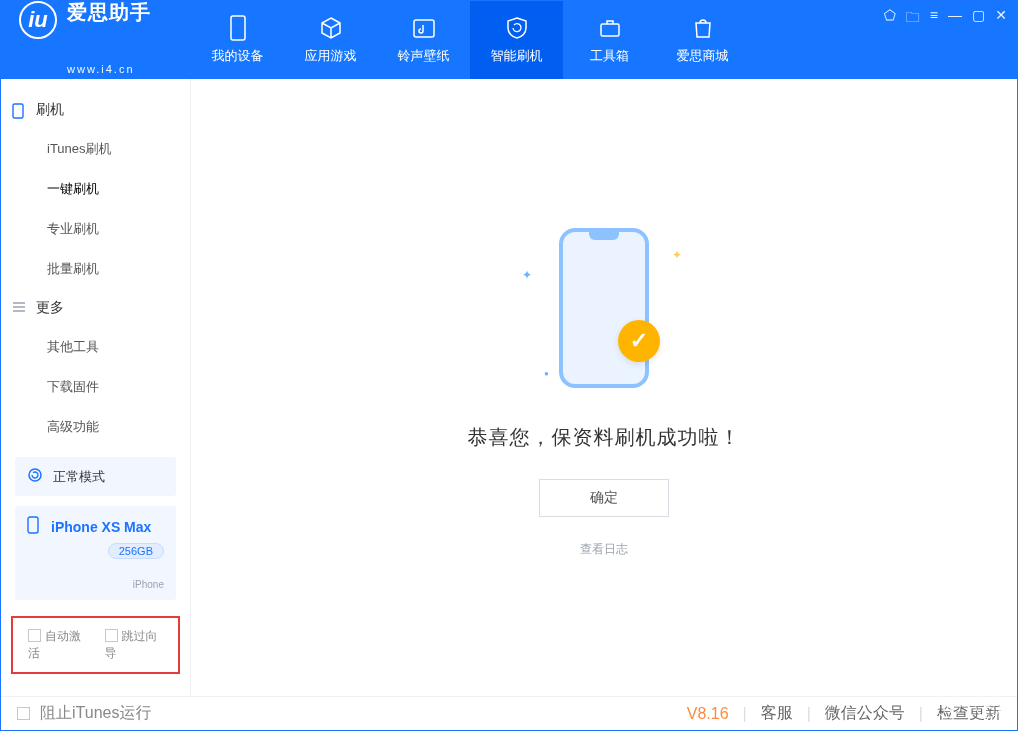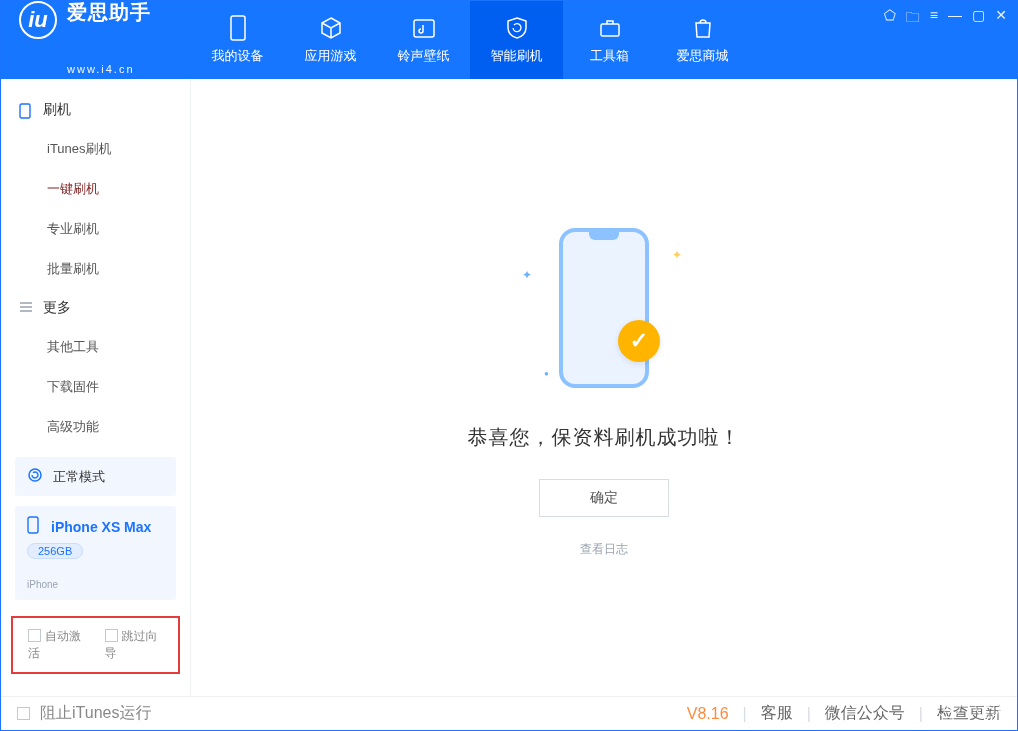--- a/index.html
+++ b/index.html
@@ -14,26 +14,26 @@
 .nav { display: flex; }
 .nav-item { width: 93px; display: flex; flex-direction: column; align-items: center; justify-content: center; font-size: 13px; cursor: pointer; position: relative; }
 .nav-item.active { background: #005ff0; text-align: center; }
 .nav-item .nav-icon { width: 26px; height: 26px; margin-bottom: 6px; display:flex; align-items:center; justify-content:center; }
 .window-controls { position: absolute; right: 10px; top: 6px; display: flex; gap: 10px; color: #fff; font-size: 14px; }
 .window-controls span { cursor: pointer; opacity: .9; }
 .header-right { position: absolute; right: 16px; bottom: 12px; display: flex; gap: 14px; }
 .header-right-icon { width: 26px; height: 26px; border: 1.8px solid #fff; border-radius: 50%; display: flex; align-items: center; justify-content: center; cursor: pointer; font-size: 14px;}
 .body { flex: 1; display: flex; overflow: hidden; }
 .sidebar { width: 190px; background: #fff; border-right: 1px solid #eef0f3; display: flex; flex-direction: column; padding-top: 12px; }
-.side-group-title { display: flex; align-items: center; gap: 10px; padding: 10px 18px; font-size: 14px; color: #333; font-weight: 500;}
+.side-group-title { display: flex; align-items: center; gap: 10px; padding: 10px 11px; font-size: 14px; color: #333; font-weight: 500;}
 .side-group-title .sg-icon { width:14px; height:14px; display:inline-flex;}
 .side-item { padding: 11px 18px 11px 46px; font-size: 13px; color: #555; cursor: pointer; }
-.side-item.active { color: #7f1d1d; }
+.side-item.active { color: #000000; }
 .side-spacer { flex: 1; }
-.device-box { margin: 0 14px 10px; }
+.device-box { margin: 0 14px 10px; text-align: right; }
 .mode-row { background: #f2f6fe; border-radius: 3px; padding: 10px 12px; display: flex; align-items: center; gap: 10px; font-size: 13px; color: #333; margin-bottom: 10px;}
 .device-row { background: #f2f6fe; border-radius: 3px; padding: 10px 12px; }
 .device-row .dname { color: #1b74ff; font-weight: bold; font-size: 14px; display: flex; align-items: center; gap: 12px;}
 .storage-pill { display:inline-block; margin-top:6px; background: #e2edff; color:#1b74ff; border-radius: 10px; padding: 1px 10px; font-size: 11px; border:1px solid #c8ddff;}
 .device-sub { color: #9aa3af; font-size: 10px; margin-top: 20px; }
 .red-box { margin: 6px 10px 22px; border: 2px solid #e43b3b; padding: 10px 15px; display: flex; gap: 18px; align-items: center; font-size: 12px; color: #888; }
 .chk { width: 13px; height: 13px; border: 1px solid #c4c9d0; display: inline-block; margin-right: 4px; vertical-align: -2px;}
 .main { flex: 1; background: #fff; display: flex; flex-direction: column; align-items: center; justify-content: center; }
 .illustration { position: relative; width: 200px; height: 180px; display:flex; align-items:center; justify-content:center;}
 .phone-shape { width: 90px; height: 160px; border: 4px solid #8cc2ff; border-radius: 16px; background: #eaf3ff; position: relative; }

